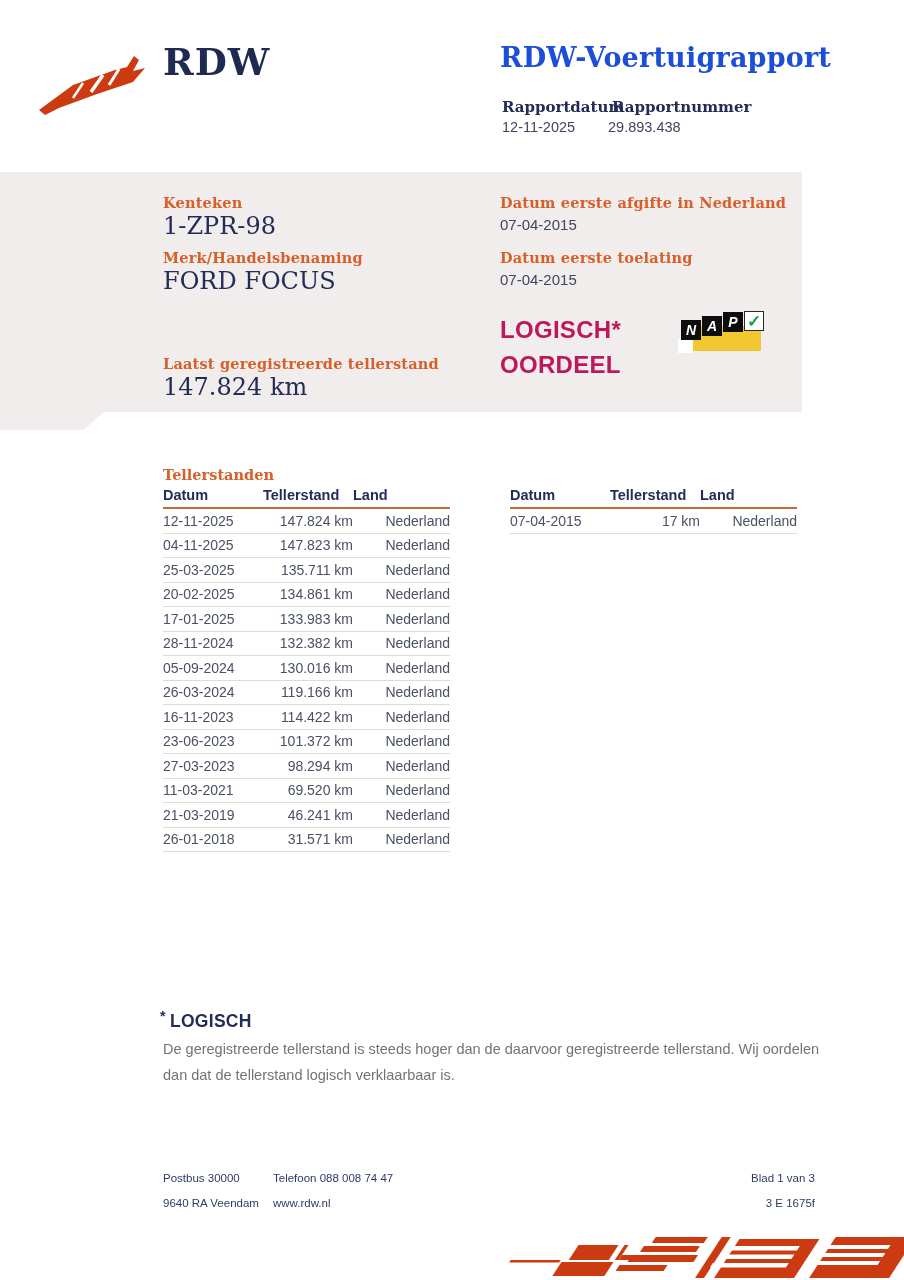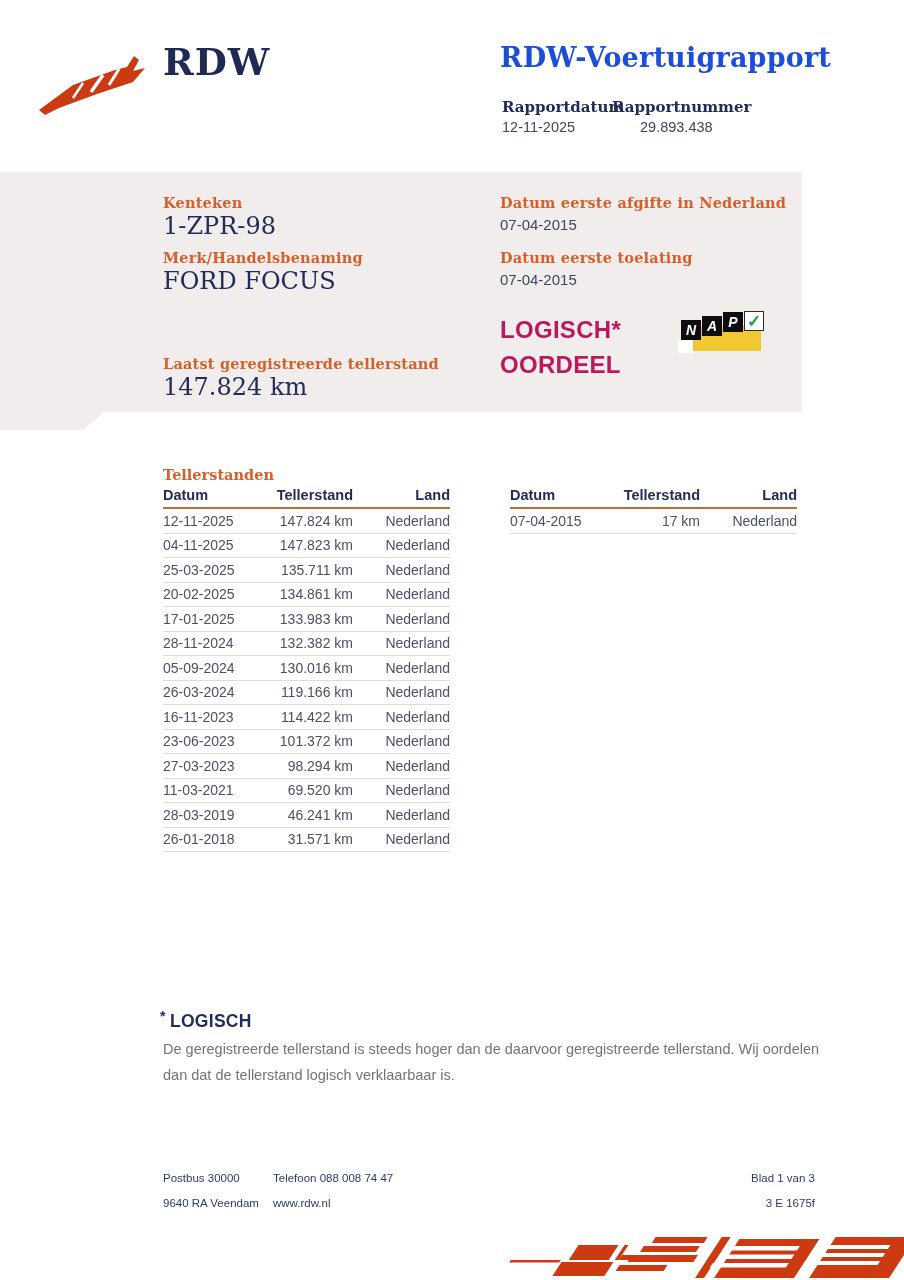--- a/index.html
+++ b/index.html
@@ -20,21 +20,21 @@
     font-size:27px; font-weight:700; color:#1d4ed8; letter-spacing:0.2px;
   }
   .meta-label {
     font-family:"DejaVu Serif", serif; font-weight:700;
     font-size:15px; color:#232c57;
   }
   .meta-value { font-size:14.5px; color:#3f465e; }
   #meta-date-label { left:502px; top:98px; }
   #meta-num-label  { left:612px; top:98px; }
   #meta-date-value { left:502px; top:119px; }
-  #meta-num-value  { left:640px; top:119px; }
+  #meta-num-value  { left:608px; top:119px; }
 
   
   #panel { left:0; top:172px; width:802px; height:240px; background:#f0edec; }
   #panel-tail {
     left:0; top:412px; width:104px; height:18px; background:#f0edec;
     clip-path:polygon(0 0, 100% 0, 80% 100%, 0 100%);
   }
   .field-label {
     font-family:"DejaVu Serif", serif; font-weight:700;
     font-size:14.5px; color:#d7602a; letter-spacing:0.2px;
@@ -80,21 +80,21 @@
   #tables-title { left:163px; top:466px; font-family:"DejaVu Serif", serif;
     font-weight:700; font-size:14.5px; color:#d7602a; }
   .vtable { width:287px; }
   #table-left  { left:163px; top:487px; }
   #table-right { left:510px; top:487px; }
   .thead {
     display:grid; grid-template-columns:100px 1fr 97px;
     font-weight:bold; font-size:14.5px; color:#232c57;
     padding-bottom:4px; border-bottom:2px solid #c96a36;
   }
-  .thead .th-mid, .thead .th-right { text-align:right; }
+  .thead .th-mid, .thead .th-right { text-align:left; }
   .trow {
     display:grid; grid-template-columns:100px 1fr 97px; height:24.5px;
     align-items:center; border-bottom:1px solid #dedcdb;
     font-size:14px; color:#4a5065;
   }
   .trow .c1, .trow .c2 { text-align:right; }
 
   
   #footnote-head { left:160px; top:1008px; color:#232c57; }
   #footnote-head .marker { font-size:14px; font-weight:bold; vertical-align:6px; }
@@ -227,21 +227,21 @@
           <div class="tcell c0">27-03-2023</div>
           <div class="tcell c1">98.294 km</div>
           <div class="tcell c2">Nederland</div>
         </div>
         <div class="trow">
           <div class="tcell c0">11-03-2021</div>
           <div class="tcell c1">69.520 km</div>
           <div class="tcell c2">Nederland</div>
         </div>
         <div class="trow">
-          <div class="tcell c0">28-03-2019</div>
+          <div class="tcell c0">21-03-2019</div>
           <div class="tcell c1">46.241 km</div>
           <div class="tcell c2">Nederland</div>
         </div>
         <div class="trow">
           <div class="tcell c0">26-01-2018</div>
           <div class="tcell c1">31.571 km</div>
           <div class="tcell c2">Nederland</div>
         </div>
       </div>
   </div>

